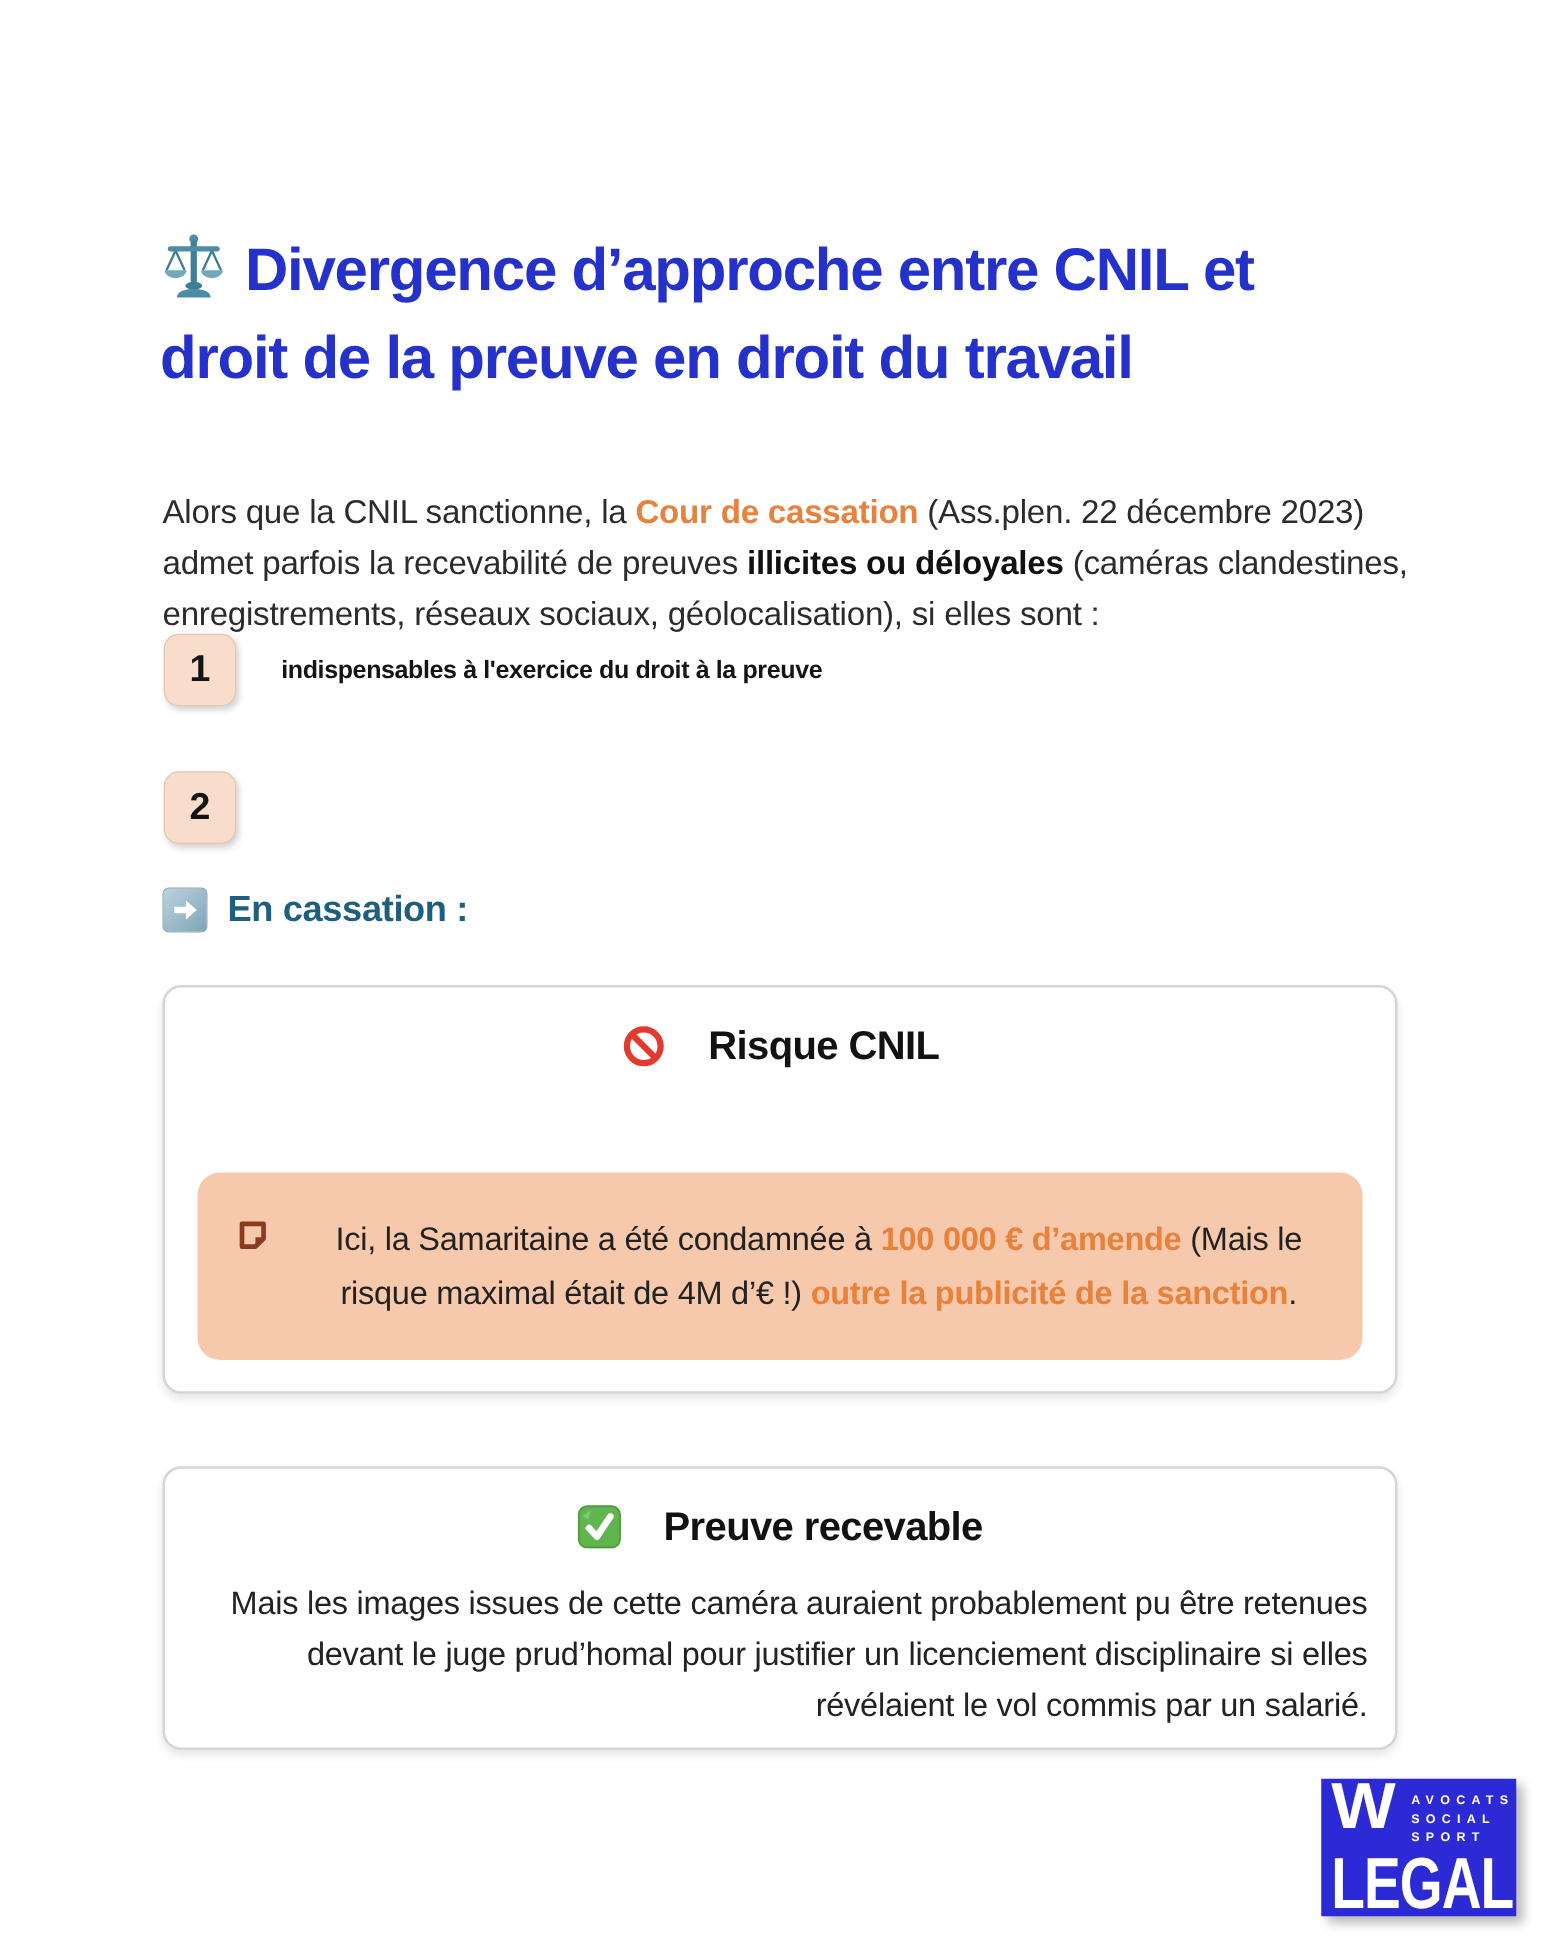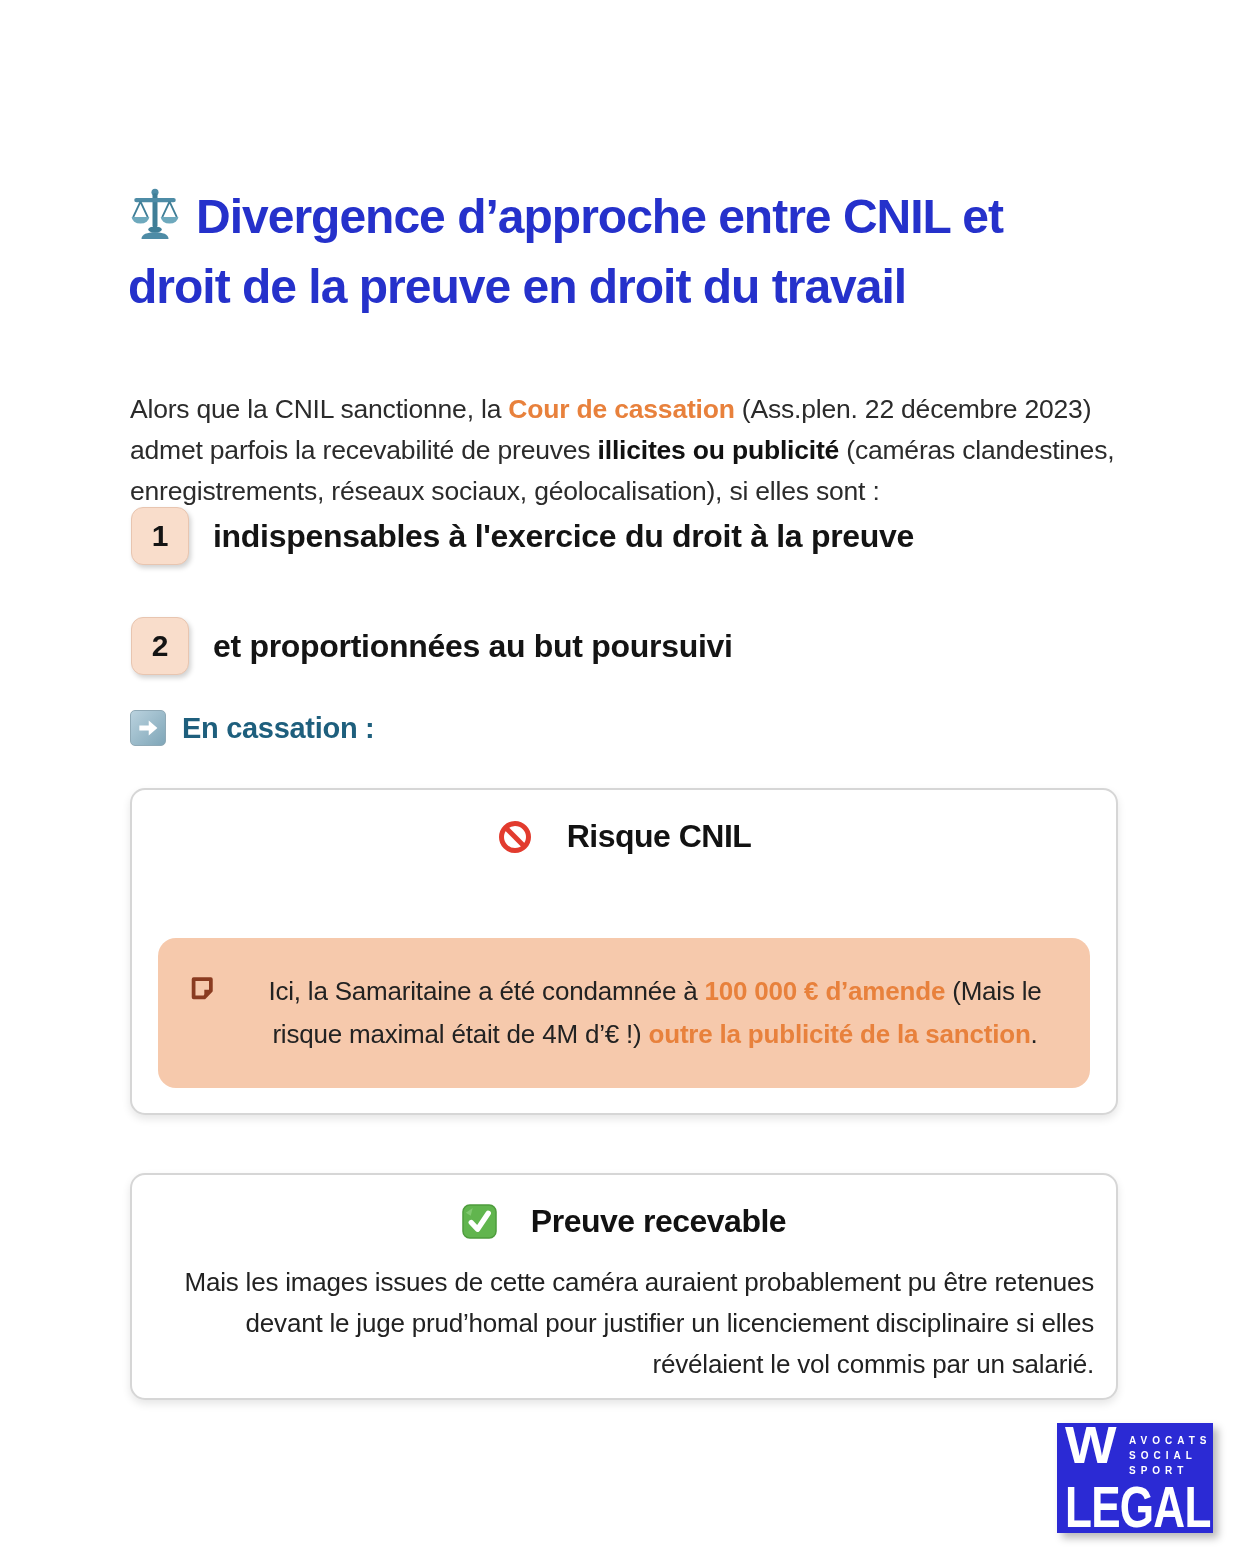--- a/index.html
+++ b/index.html
@@ -28,21 +28,21 @@
   .condition{position:absolute;left:131px;display:flex;align-items:center;}
   .condition.c1{top:507px;}
   .condition.c2{top:617px;}
   .num-box{
     width:56px;height:56px;flex:0 0 56px;
     background:#f9ddcb;border:1px solid #e8c5b0;border-radius:12px;
     box-shadow:2px 3px 5px rgba(0,0,0,0.18);
     display:flex;align-items:center;justify-content:center;
     font-size:30px;font-weight:bold;color:#141414;
   }
-  .cond-label{margin-left:24px;font-size:32px;font-weight:bold;color:#141414;letter-spacing:-0.3px;}
+  .cond-label{margin-left:36px;font-size:20px;font-weight:bold;color:#141414;letter-spacing:-0.3px;}
   
   .en-pratique{position:absolute;left:130px;top:710px;display:flex;align-items:center;}
   .arrow-box{
     width:34px;height:34px;border-radius:5px;
     background:linear-gradient(135deg,#bad2de 0%,#7fa6b8 100%);
     border:1px solid #8fa9b6;
     display:flex;align-items:center;justify-content:center;
   }
   .ep-label{margin-left:16px;font-size:29px;font-weight:bold;color:#1e5f7d;letter-spacing:-0.3px;}
   
@@ -114,30 +114,29 @@
         <path d="M3.5 29 a8.5 6.2 0 0 0 17 0 z" fill="#6ea9bd"></path>
         <path d="M40 14 L33 29 M40 14 L47 29" stroke="#3f7e97" stroke-width="1.8" fill="none"></path>
         <path d="M31.5 29 a8.5 6.2 0 0 0 17 0 z" fill="#6ea9bd"></path>
         <ellipse cx="26" cy="41" rx="6.5" ry="3" fill="#3f7e97"></ellipse>
         <path d="M13 50 h26 c0,-4.5 -5.5,-6.5 -13,-6.5 s-13,2 -13,6.5 z" fill="#4e8ca6"></path>
       </svg>
     </span><span>Divergence d’approche entre CNIL et</span><br>
     <span>droit de la preuve en droit du travail</span>
   </h1>
 
-  <p class="intro"><span>Alors que la CNIL sanctionne, la </span><span class="orange-bold">Cour de cassation</span><span> (Ass.plen. 22 décembre 2023) admet parfois la recevabilité de preuves </span><span class="dark-bold">illicites ou publicité</span><span> (caméras clandestines, enregistrements, réseaux sociaux, géolocalisation), si elles sont :</span></p>
+  <p class="intro"><span>Alors que la CNIL sanctionne, la </span><span class="orange-bold">Cour de cassation</span><span> (Ass.plen. 22 décembre 2023) admet parfois la recevabilité de preuves </span><span class="dark-bold">illicites ou déloyales</span><span> (caméras clandestines, enregistrements, réseaux sociaux, géolocalisation), si elles sont :</span></p>
 
   <div class="condition c1">
     <div class="num-box">1</div>
     <div class="cond-label">indispensables à l'exercice du droit à la preuve</div>
   </div>
 
   <div class="condition c2">
     <div class="num-box">2</div>
-    <div class="cond-label">et proportionnées au but poursuivi</div>
   </div>
 
   <div class="en-pratique">
     <div class="arrow-box">
       <svg width="26" height="26" viewBox="0 0 36 36" aria-hidden="true">
         <path d="M6 14.5 h13 v-7 l12 10.5 -12 10.5 v-7 H6 z" fill="#ffffff"></path>
       </svg>
     </div>
     <div class="ep-label">En cassation :</div>
   </div>

